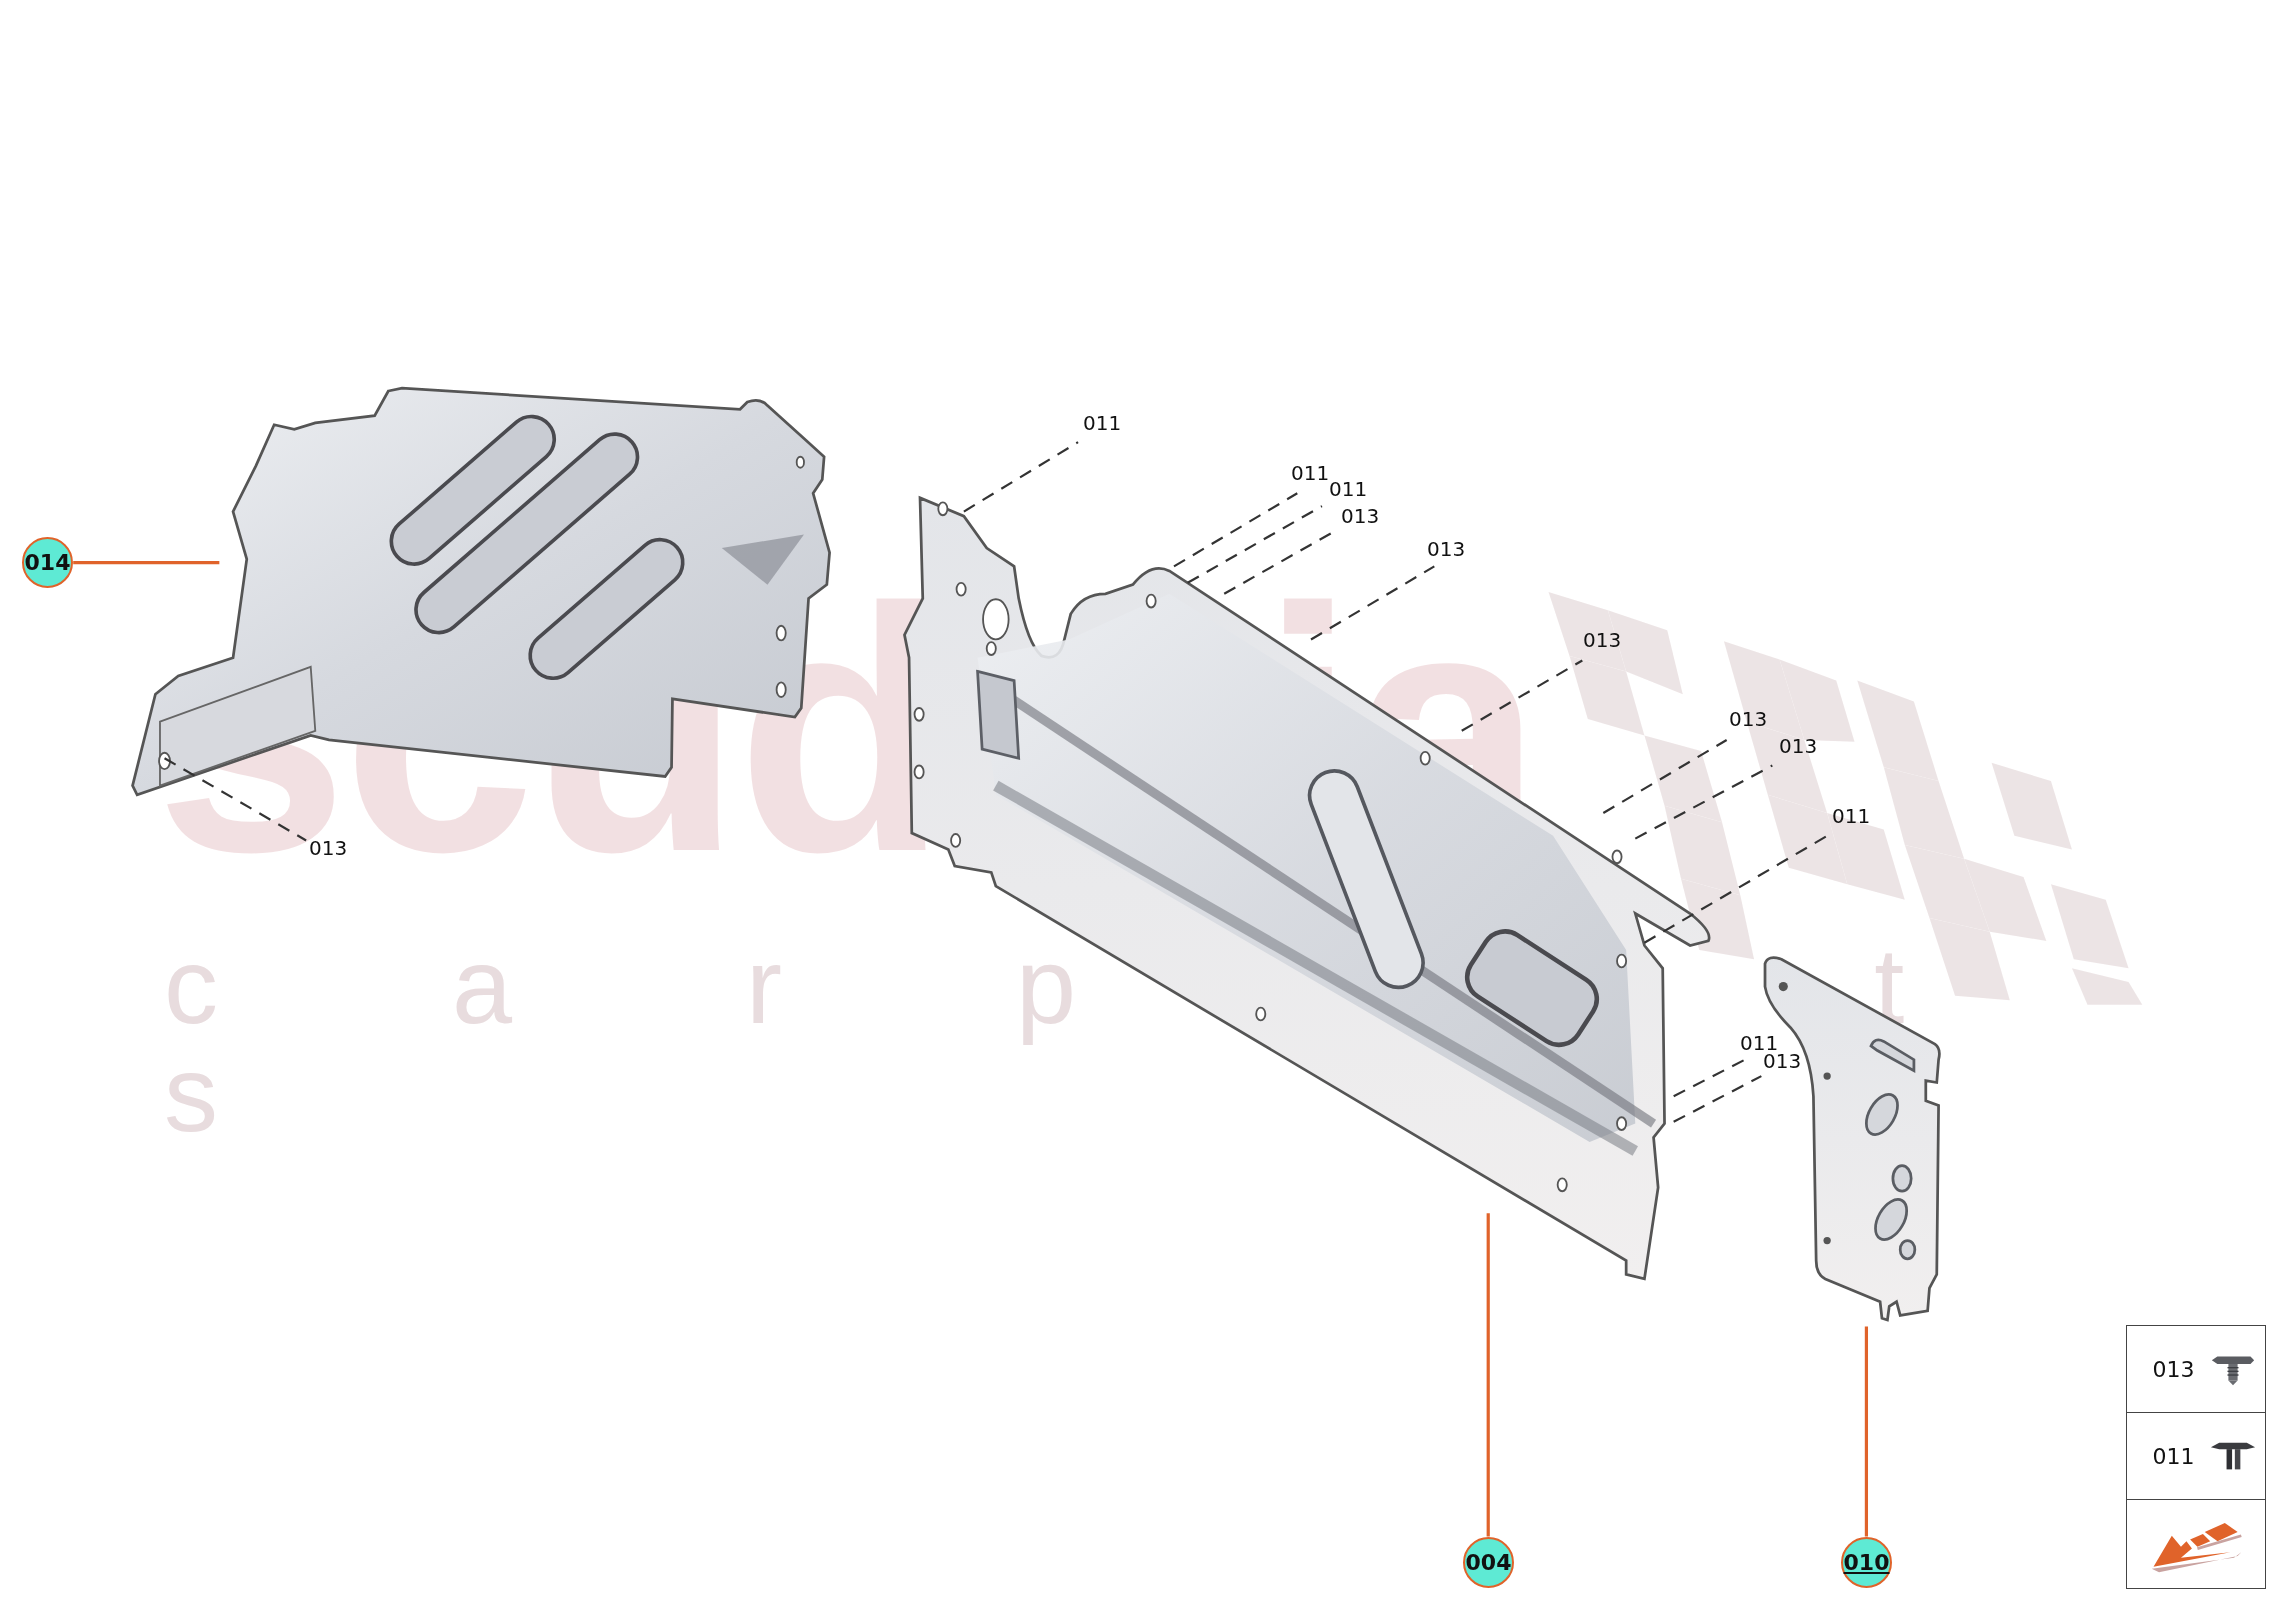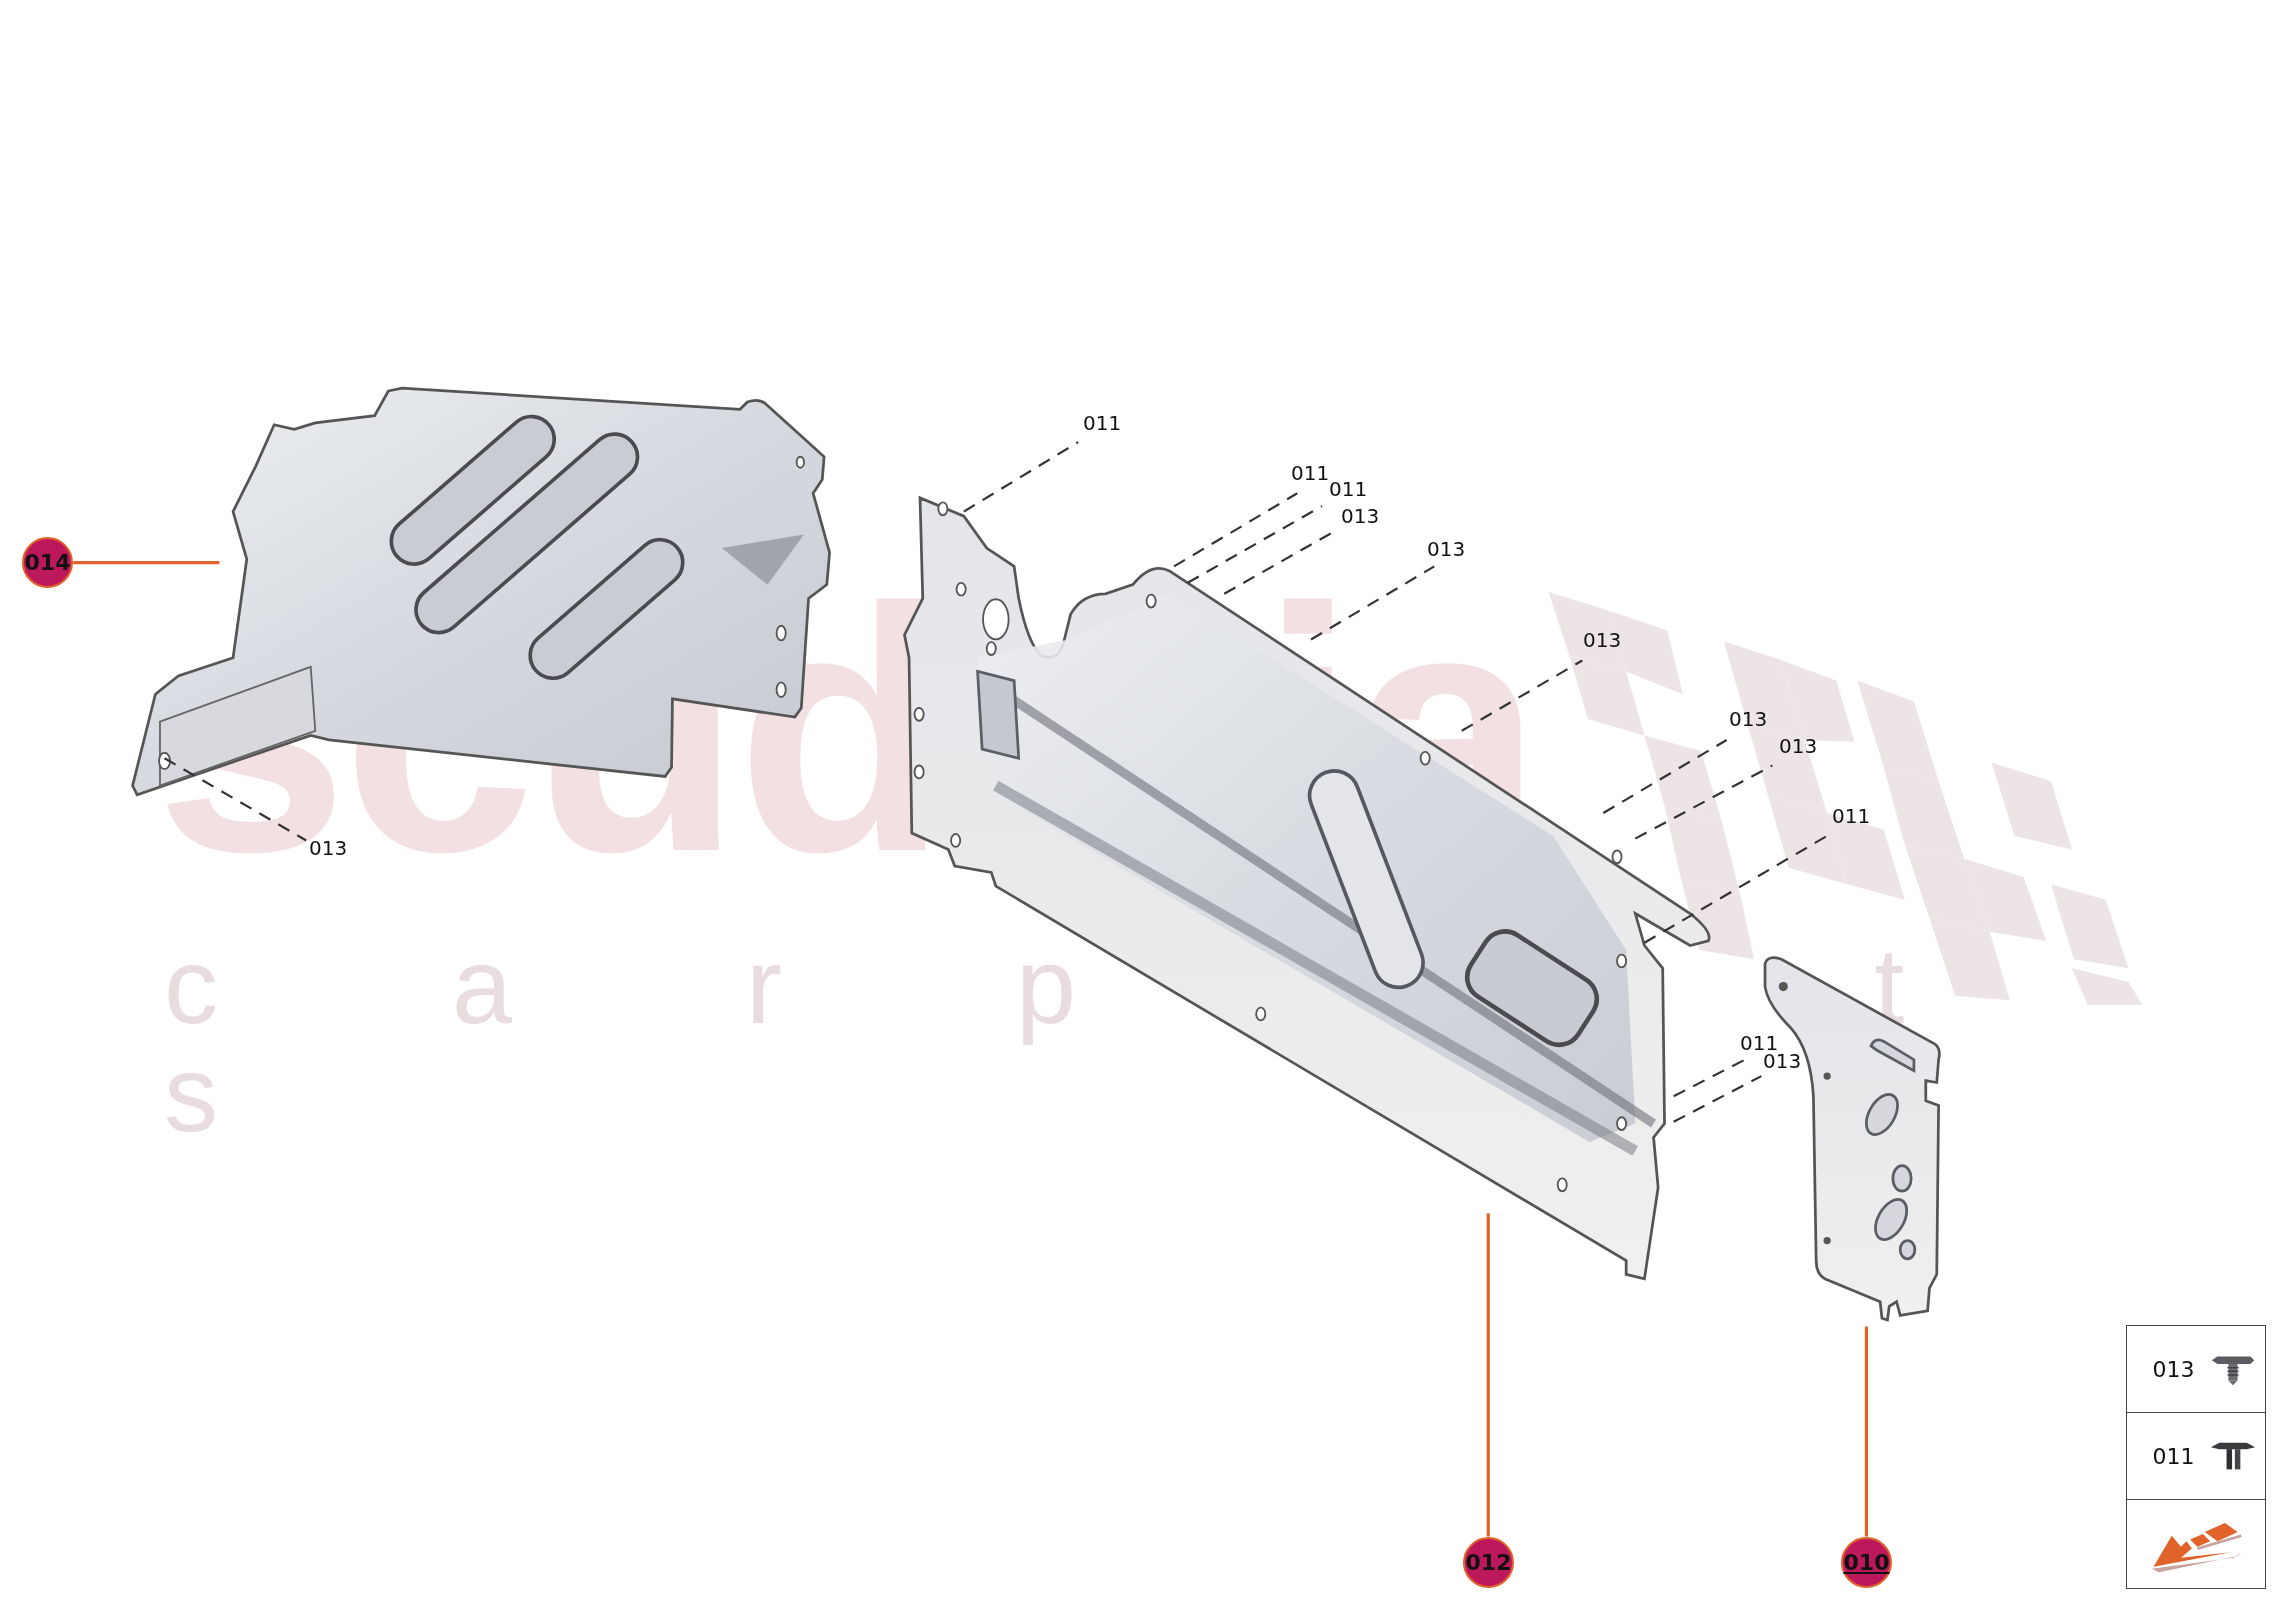--- a/index.html
+++ b/index.html
@@ -5,21 +5,21 @@
   html, body { margin: 0; padding: 0; background: #ffffff; }
   body { width: 2284px; height: 1616px; position: relative; overflow: hidden;
          font-family: "DejaVu Sans", sans-serif; }
   #stage { position: absolute; left: 0; top: 0; width: 2284px; height: 1616px; }
   .watermark-big { position: absolute; left: 155px; top: 557px; font-family: "Liberation Sans", sans-serif;
     font-weight: bold; font-size: 347px; letter-spacing: -5.5px; color: #e9c8cb; opacity: 0.55; line-height: 1; pointer-events: none; }
   .watermark-small { position: absolute; left: 164px; top: 932px; font-family: "Liberation Sans", sans-serif;
     font-size: 108px; letter-spacing: 102px; color: #e8dcde; line-height: 1; pointer-events: none; }
   .ref-label { position: absolute; font-family: "DejaVu Sans", sans-serif; font-size: 20px; color: #111; line-height: 1; white-space: nowrap; }
   .callout { position: absolute; width: 51px; height: 51px; border: 2.7px solid #e0632a; border-radius: 50%;
-    background: #be185d; box-sizing: border-box; display: flex; align-items: center; justify-content: center;
+    background: #5eead4; box-sizing: border-box; display: flex; align-items: center; justify-content: center;
     font-family: "DejaVu Sans", sans-serif; font-size: 22px; font-weight: bold; color: #111; cursor: pointer; }
   .legend { position: absolute; left: 2126px; top: 1325px; width: 140px; border: 1.8px solid #444; box-sizing: border-box; background: #fff; }
   .legend-row { height: 87px; border-bottom: 1.8px solid #444; display: flex; align-items: center; box-sizing: border-box; cursor: pointer; }
   .legend-row:last-child { border-bottom: none; height: 88px; justify-content: center; }
   .legend-code { font-family: "DejaVu Sans", sans-serif; font-size: 22px; color: #111; margin-left: 25.6px; width: 57px; }
 </style>
 </head>
 <body>
 
 <div id="stage">
@@ -148,21 +148,21 @@
       <span class="ref-label" style="left: 1583px; top: 630px;">013</span>
       <span class="ref-label" style="left: 1729px; top: 709px;">013</span>
       <span class="ref-label" style="left: 1779px; top: 736px;">013</span>
       <span class="ref-label" style="left: 1832px; top: 806px;">011</span>
       <span class="ref-label" style="left: 1740px; top: 1033px;">011</span>
       <span class="ref-label" style="left: 1763px; top: 1051px;">013</span>
       <span class="ref-label" style="left: 309px; top: 838px;">013</span>
     </div>
 
   <div class="callout" style="left:22px;top:537px;">014</div>
-  <div class="callout" style="left:1463px;top:1537px;">012</div>
+  <div class="callout" style="left:1463px;top:1537px;">004</div>
   <div class="callout" style="left:1841px;top:1537px;text-decoration:underline;">010</div>
 
   <div class="legend">
     <div class="legend-row">
       <span class="legend-code">013</span>
       <svg width="46" height="37" viewBox="0 0 50 40">
         <path d="M 2 10 L 8 6 L 44 6 L 48 10 L 44 14 L 8 14 Z" fill="#5a5c61"></path>
         <rect x="20" y="14" width="10" height="18" fill="#6a6c71"></rect>
         <g stroke="#3d3f44" stroke-width="1.5">
             <line x1="19" y1="18" x2="31" y2="18"></line>

